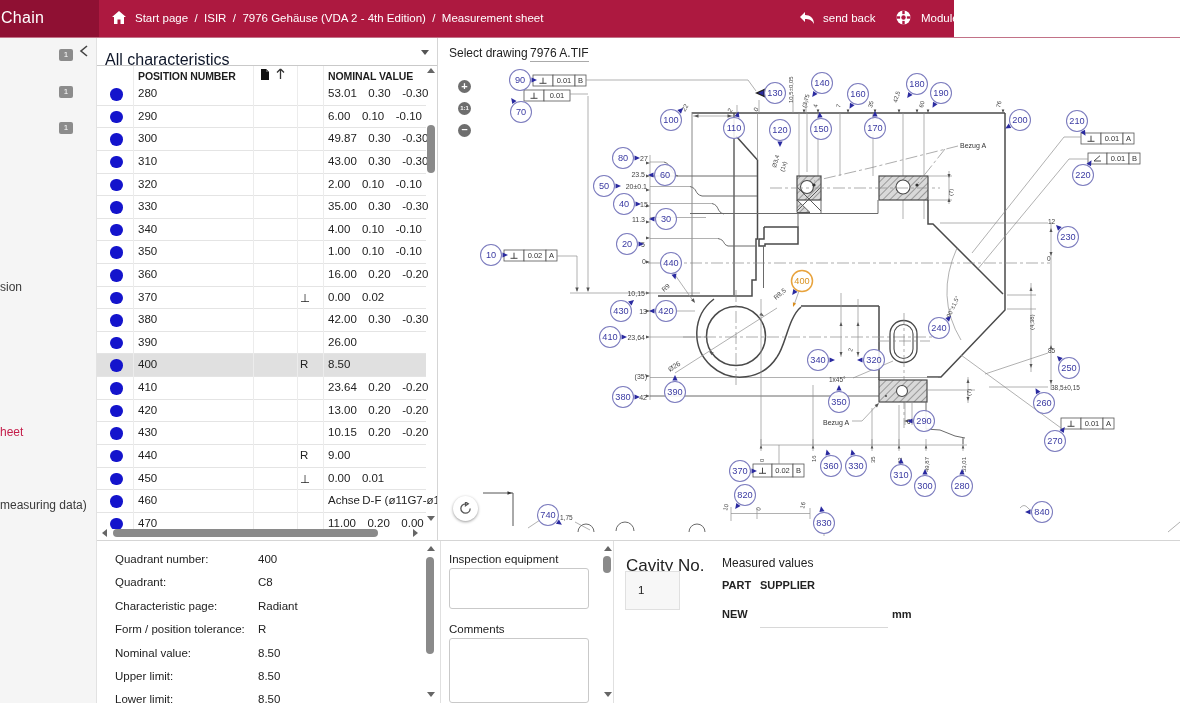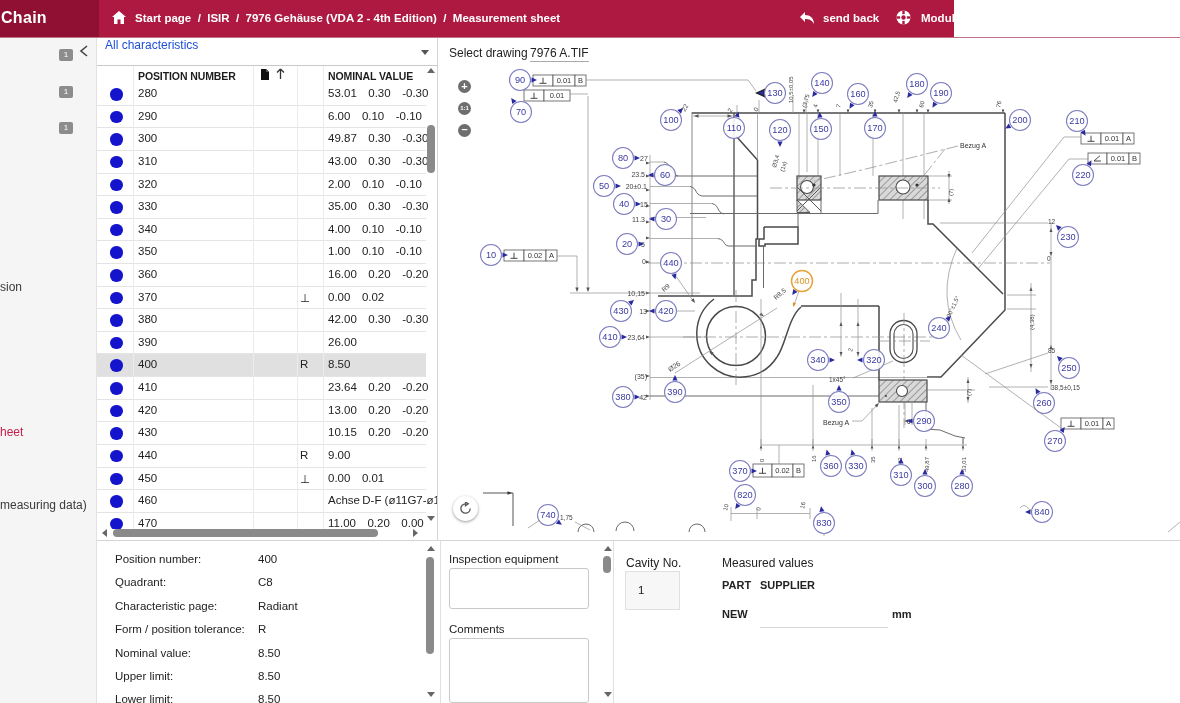--- a/index.html
+++ b/index.html
@@ -1,29 +1,29 @@
 <!DOCTYPE html>
 <html><head><meta charset="utf-8"><style>
 *{margin:0;padding:0;box-sizing:border-box;font-family:"Liberation Sans",sans-serif;}
 html,body{width:1180px;height:703px;overflow:hidden;background:#fff;position:relative;}
 .abs{position:absolute;}
 
-.topbar{position:absolute;left:0;top:0;width:954px;height:37px;background:#AD1940;font-weight:bold;}
+.topbar{position:absolute;left:0;top:0;width:954px;height:37px;background:#AD1940;}
 .topbar .logo{position:absolute;left:0;top:0;width:99px;height:37px;background:#8F1033;}
 .topbar .brand{position:absolute;left:1px;top:9px;color:#fff;font-size:16px;letter-spacing:.3px;}
 .crumb{position:absolute;left:135px;top:12px;color:#fff;font-size:11.5px;}
 .nav{position:absolute;top:12px;color:#fff;font-size:11.5px;}
 .botline{position:absolute;left:0;top:37px;width:1180px;height:1px;background:#c27287;}
 
 .sidebar{position:absolute;left:0;top:38px;width:97px;height:665px;background:#f5f5f5;border-right:1px solid #e2e2e2;}
 .badge{position:absolute;width:14px;height:12px;background:#8c8c8c;border-radius:2px;color:#fff;font-size:8px;text-align:center;line-height:12px;}
 .sfrag{position:absolute;font-size:12px;color:#3a3a3a;white-space:nowrap;}
 
 .allch{position:absolute;left:97px;top:38px;width:340px;height:28px;border-bottom:1px solid #c9c9c9;}
-.allch span{position:absolute;left:8px;top:0;font-size:12px;color:#1d4ed8;}
+.allch span{position:absolute;left:8px;top:13px;font-size:16px;color:#0f172a;}
 .caret{position:absolute;width:0;height:0;border-left:4.5px solid transparent;border-right:4.5px solid transparent;border-top:5px solid #555;}
 .thead{position:absolute;left:97px;top:66px;width:340px;height:17px;background:#fff;}
 .thead .h1{position:absolute;left:41px;top:4px;font-size:10.5px;font-weight:bold;color:#1d1d1d;letter-spacing:-0.1px;}
 .thead .h2{position:absolute;left:231px;top:4px;font-size:10.5px;font-weight:bold;color:#1d1d1d;letter-spacing:-0.1px;text-align:right;}
 .tbody{position:absolute;left:97px;top:83px;width:340px;height:446px;overflow:hidden;}
 .trow{position:absolute;left:0;width:329px;height:22.62px;border-bottom:1px solid #e4e4e4;}
 .trow.sel{background:#e0e0e0;}
 .dot{position:absolute;left:13px;top:5px;width:12.5px;height:12.5px;border-radius:50%;background:#1414CC;}
 .pn{position:absolute;left:41px;top:4px;font-size:11.5px;color:#222;}
 .sym{position:absolute;left:203px;top:4px;font-size:11.5px;color:#222;}
@@ -637,21 +637,21 @@
     <text x="802" y="284.4" text-anchor="middle" font-size="9.2" fill="#D9921F">400</text>
     <path d="M792.2,294.9 L793.3,288.9 L797.5,291.9 Z" fill="#2A2AA0"></path>
 </svg>
 <div class="abs" style="left:453px;top:496px;width:25px;height:25px;border-radius:50%;background:#fff;box-shadow:0 1px 3px rgba(0,0,0,.4)"></div>
 <svg class="abs" style="left:459px;top:502px" width="13" height="13" viewBox="0 0 14 14">
     <path d="M12 7 A5 5 0 1 1 7 2 M7 0 L10 2 L7 4 Z" stroke="#555" stroke-width="1.4" fill="none"></path>
   </svg>
 
 <div class="hdiv"></div>
 <div class="drow" style="top:553.0px">
-    <span class="dl">Position number:</span>
+    <span class="dl">Quadrant number:</span>
     <span class="dv">400</span>
   </div>
 <div class="drow" style="top:576.4px">
     <span class="dl">Quadrant:</span>
     <span class="dv">C8</span>
   </div>
 <div class="drow" style="top:599.8px">
     <span class="dl">Characteristic page:</span>
     <span class="dv">Radiant</span>
   </div>
@@ -677,21 +677,21 @@
 <div class="sb-arrow" style="left:427px;top:692px;border-left:4px solid transparent;border-right:4px solid transparent;border-top:5px solid #666;"></div>
 <div class="vdiv" style="left:440px"></div>
 <div class="lbl" style="left:449px;top:553px">Inspection equipment</div>
 <div class="inbox" style="left:449px;top:568px;width:140px;height:41px"></div>
 <div class="lbl" style="left:449px;top:623px">Comments</div>
 <div class="inbox" style="left:449px;top:638px;width:140px;height:65px"></div>
 <div class="sb-arrow" style="left:604px;top:546px;border-left:4px solid transparent;border-right:4px solid transparent;border-bottom:5px solid #666;"></div>
 <div class="vthumb" style="left:603px;top:556px;width:8px;height:17px"></div>
 <div class="sb-arrow" style="left:604px;top:692px;border-left:4px solid transparent;border-right:4px solid transparent;border-top:5px solid #666;"></div>
 <div class="vdiv" style="left:613px"></div>
-<div class="lbl" style="left:626px;top:556px;font-size:12px">Cavity No.</div>
+<div class="lbl" style="left:626px;top:556px;font-size:17px">Cavity No.</div>
 <div class="cavbox">
     <span>1</span>
   </div>
 <div class="lbl" style="left:722px;top:556px;font-size:12px">Measured values</div>
 <div class="lbl" style="left:722px;top:579px;font-weight:bold;font-size:11px">PART</div>
 <div class="lbl" style="left:760px;top:579px;font-weight:bold;font-size:11px">SUPPLIER</div>
 <div class="lbl" style="left:722px;top:608px;font-weight:bold;font-size:11px">NEW</div>
 <div class="abs" style="left:760px;top:627px;width:128px;height:1px;background:#d8d8d8"></div>
 <div class="lbl" style="left:892px;top:608px;font-weight:bold;font-size:11px">mm</div>
 </body></html>

